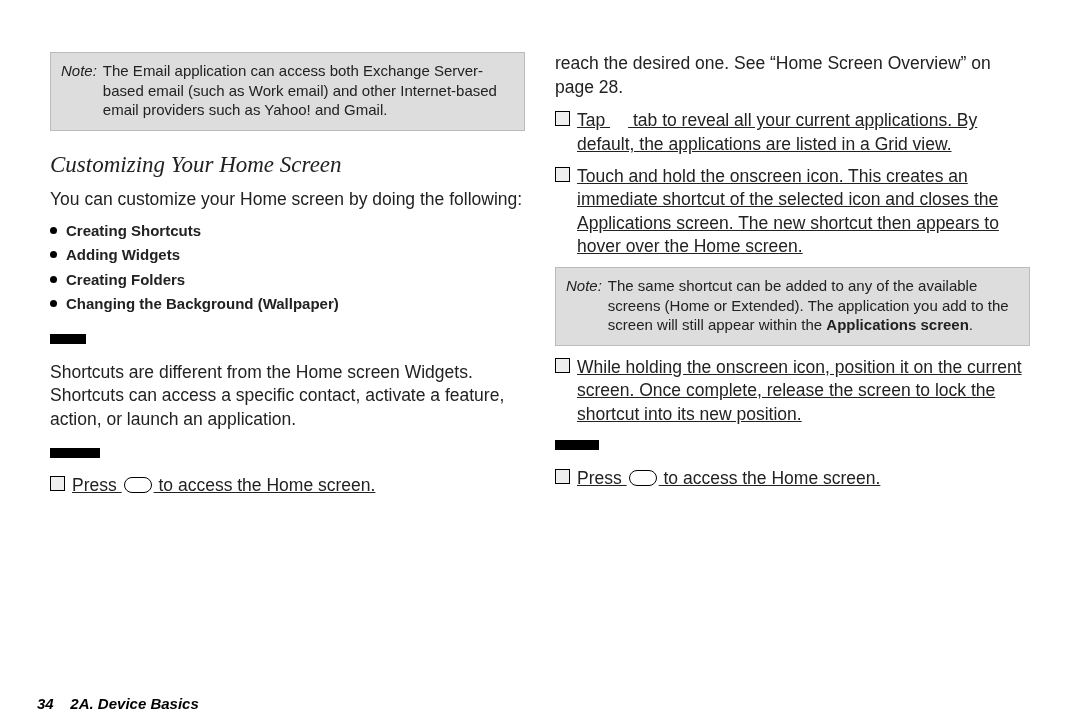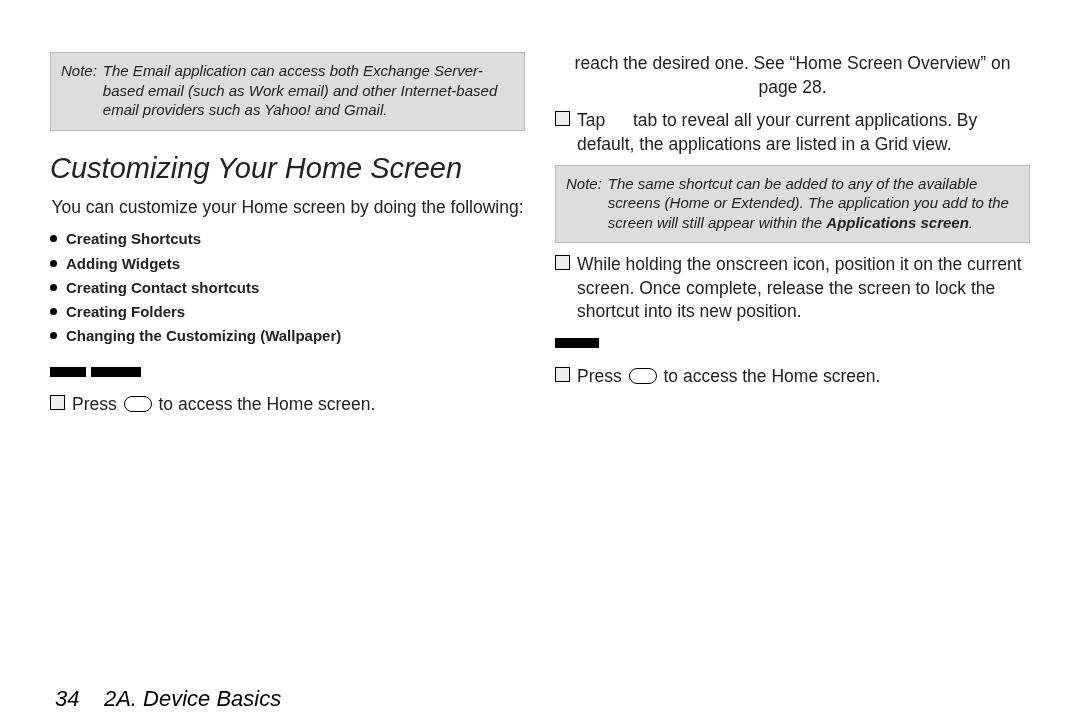--- a/index.html
+++ b/index.html
@@ -3,35 +3,35 @@
 <meta charset="utf-8">
 <style>
   html,body{margin:0;padding:0;width:1080px;height:720px;background:#fff;color:#000;}
   body{font-family:Arial,Helvetica,sans-serif;}
   .page{box-sizing:border-box;width:1080px;height:720px;padding:34px 50px 24px 50px;position:relative;margin-top:18px;}
   .cols{display:flex;gap:30px;}
   .col{flex:1;min-width:0;font-size:17.5px;line-height:1.35;color:#222;}
   .notebox{background:#ddd;border:1px solid #bbb;padding:8px 10px 10px 10px;margin-bottom:18px;font-size:15px;line-height:1.3;}
   .notebox .note-body{display:flex;}
   .notebox .note-label{font-style:italic;white-space:nowrap;padding-right:6px;}
-  .notebox .note-text{flex:1;font-style:italic;}
-  h2.sect{font-family:Liberation Sans, sans-serif;font-style:italic;font-weight:400;font-size:29px;margin:10px 0 8px 0;letter-spacing:0px;}
-  p.body{margin:6px 0 10px 0;text-align:center;}
+  .notebox .note-text{flex:1;}
+  h2.sect{font-family:Liberation Serif, serif;font-style:italic;font-weight:400;font-size:23px;margin:10px 0 8px 0;letter-spacing:0px;}
+  p.body{margin:6px 0 10px 0;}
   ul.featlist{list-style:none;margin:4px 0 14px -2px;padding:0;}
   ul.featlist li{font-weight:700;font-size:15px;margin:4px 0;padding-left:18px;position:relative;}
   ul.featlist li::before{content:"";width:7px;height:7px;background:#000;border-radius:50%;position:absolute;left:2px;top:6px;}
   .blackchip{display:inline-block;background:#000;color:#fff;font-size:10px;height:10px;width:36px;margin:6px 0 4px 0;}
   .step{display:flex;margin:6px 0 8px 0;}
   .step .marker{width:22px;flex:none;text-align:left;}
   .step .marker span{display:inline-block;width:13px;height:13px;border:1px solid #000;background:#eee;}
-  .step .text{flex:1;}
+  .step .text{flex:1;text-decoration:underline;}
   .homeicon{display:inline-block;width:26px;height:14px;border:1.5px solid #000;border-radius:8px;vertical-align:-2px;margin:0 2px;}
   .appicon{display:inline-block;width:18px;}
   .bold{font-weight:700;}
-  .footer{position:absolute;left:55px;bottom:26px;font-style:italic;font-weight:400;font-size:22px;}
+  .footer{position:absolute;left:37px;bottom:26px;font-style:italic;font-weight:700;font-size:15px;}
   .footer .pg{font-style:italic;}
 </style>
 </head>
 <body>
 
 <div class="page">
 <div class="cols">
 
   <div class="col">
     <div class="notebox">
@@ -40,45 +40,49 @@
         <div class="note-text">The Email application can access both Exchange Server-based email (such as Work email) and other Internet-based email providers such as Yahoo! and Gmail.</div>
       </div>
     </div>
 
     <h2 class="sect">Customizing Your Home Screen</h2>
     <p class="body">You can customize your Home screen by doing the following:</p>
 
     <ul class="featlist">
       <li>Creating Shortcuts</li>
       <li>Adding Widgets</li>
-      <li>Creating Contact shortcuts</li>
       <li>Creating Folders</li>
-      <li>Changing the Customizing (Wallpaper)</li>
+      <li>Changing the Background (Wallpaper)</li>
     </ul>
 
     <span class="blackchip"></span>
+    <p class="body">Shortcuts are different from the Home screen Widgets. Shortcuts can access a specific contact, activate a feature, action, or launch an application.</p>
 
     <span class="blackchip" style="width:50px"></span>
 
     <div class="step">
       <div class="marker"><span></span></div>
       <div class="text">
         <span>Press </span><span class="homeicon"></span><span> to access the Home screen.</span>
       </div>
     </div>
   </div>
 
   <div class="col">
     <p class="body" style="margin-top:0">reach the desired one. See “Home Screen Overview” on page 28.</p>
 
     <div class="step">
       <div class="marker"><span></span></div>
       <div class="text">
         <span>Tap </span><span class="appicon"></span><span> tab to reveal all your current applications. By default, the applications are listed in a Grid view.</span>
       </div>
+    </div>
+    <div class="step">
+      <div class="marker"><span></span></div>
+      <div class="text">Touch and hold the onscreen icon. This creates an immediate shortcut of the selected icon and closes the Applications screen. The new shortcut then appears to hover over the Home screen.</div>
     </div>
 
     <div class="notebox" style="margin-top:6px;margin-bottom:10px">
       <div class="note-body">
         <div class="note-label">Note:</div>
         <div class="note-text">
           <span>The same shortcut can be added to any of the available screens (Home or Extended). The application you add to the screen will still appear within the </span><span class="bold">Applications screen</span><span>.</span>
         </div>
       </div>
     </div>

